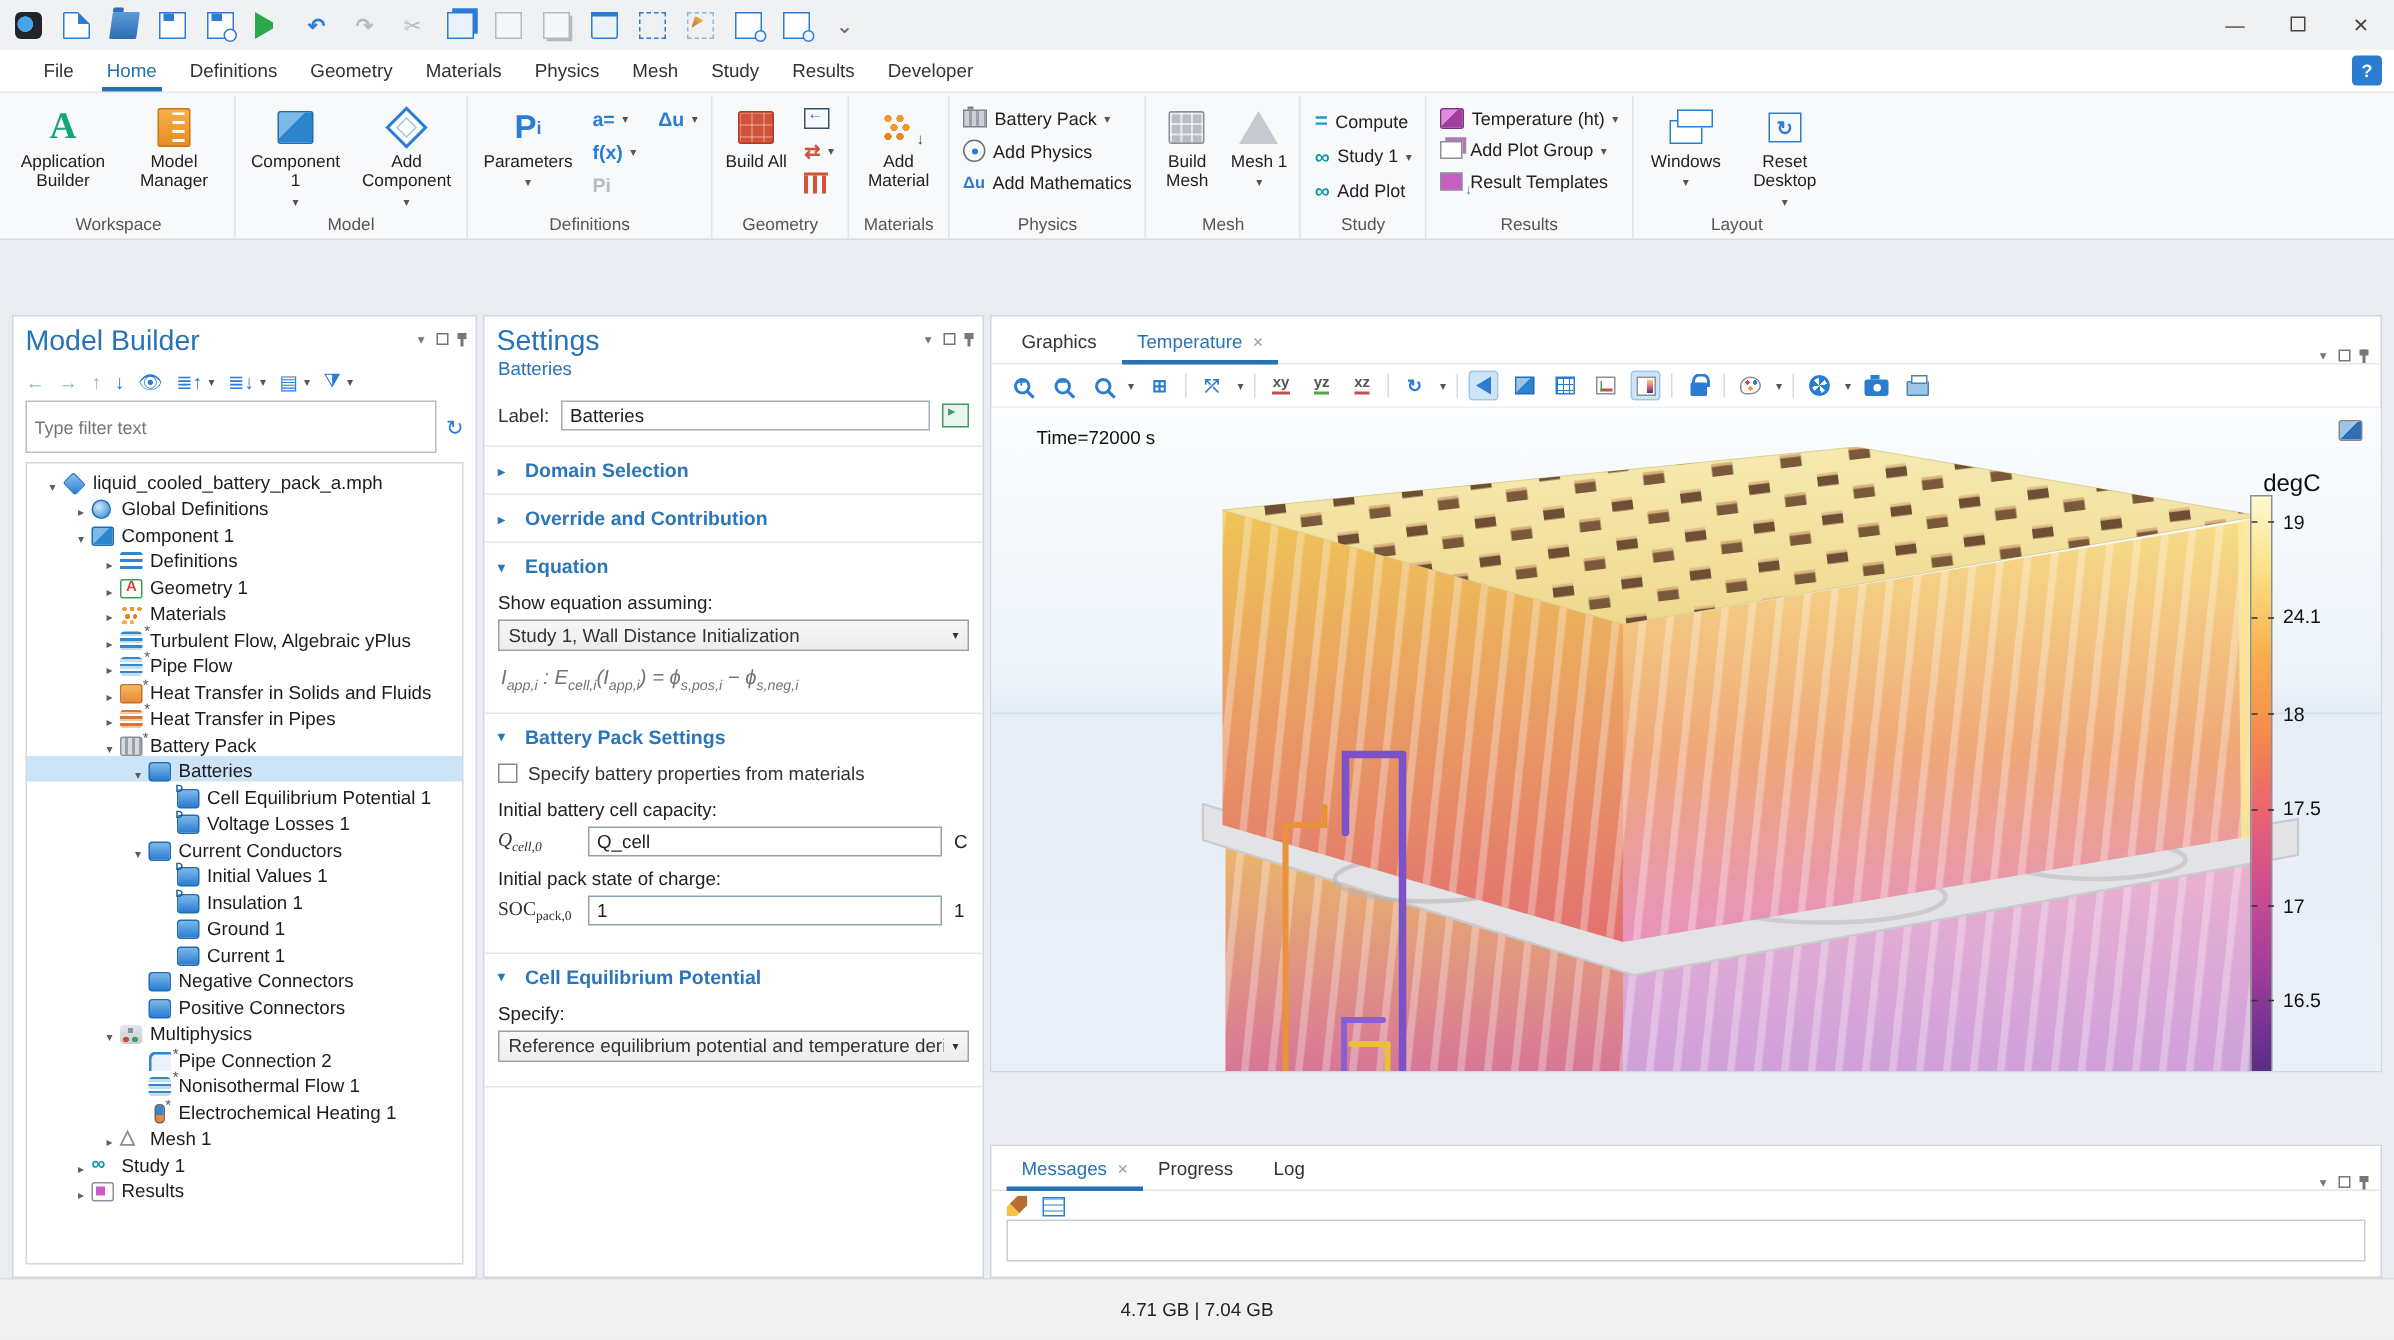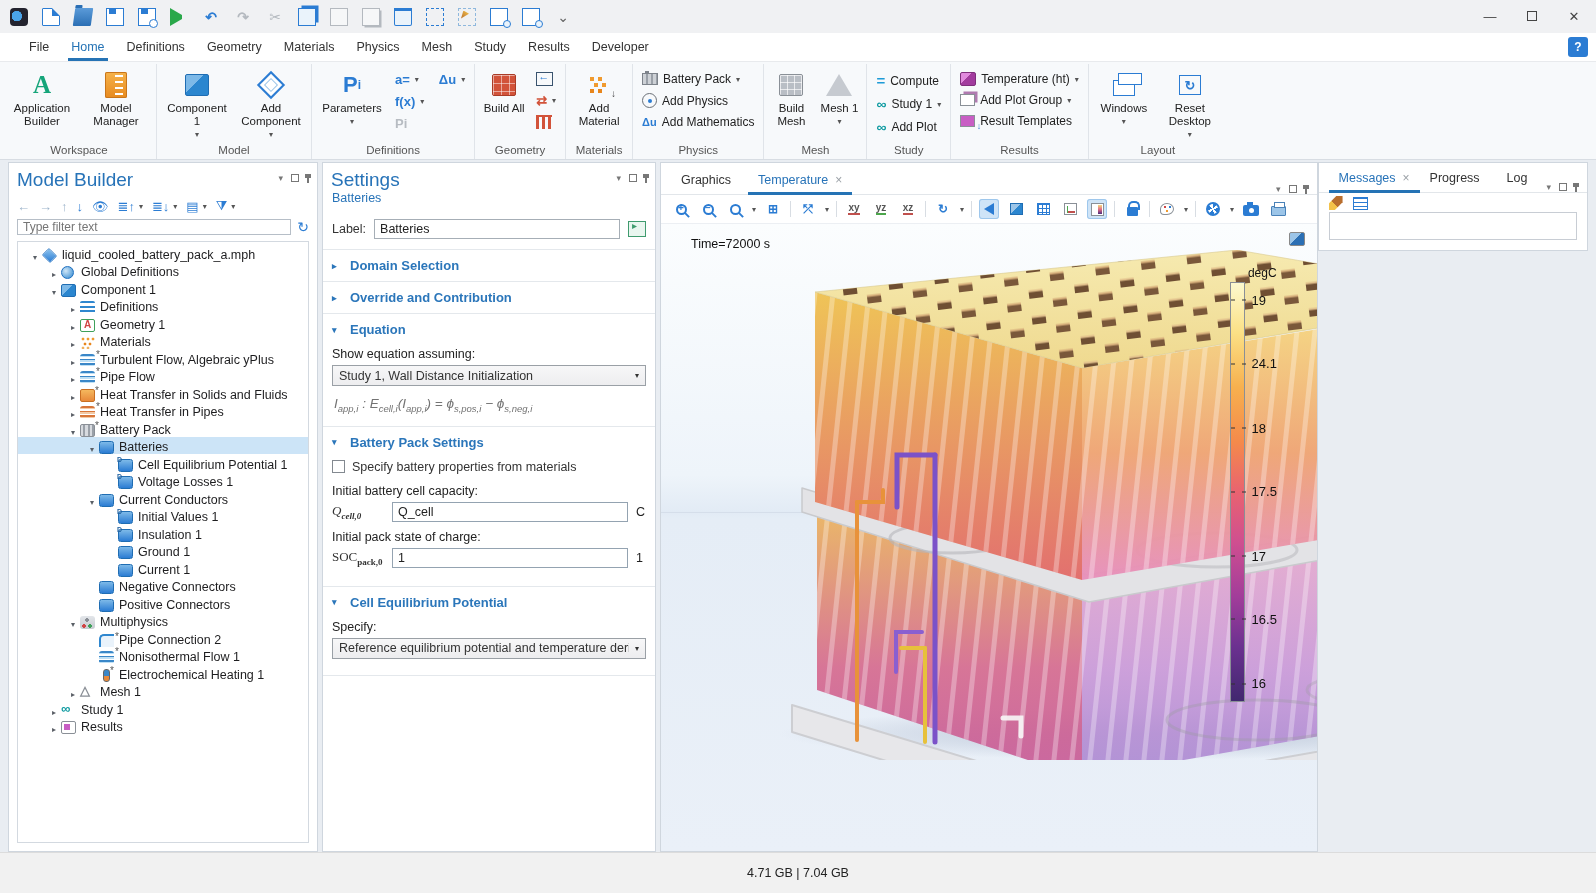--- a/index.html
+++ b/index.html
@@ -84,41 +84,41 @@
   .ri-pcube{ width:16px;height:14px;background:linear-gradient(135deg,#e18add 0 42%,#a23c9e 42%);border:1px solid #7e2f7b;border-radius:2px;}
   .ri-plotgrp{ width:15px;height:12px;border:1.4px solid #8a9097;background:#fff;box-shadow:3px -3px 0 -0.5px #b07ab0;}
   .ri-restpl{ width:15px;height:12px;border:1.4px solid #8a9097;background:#c85ec4;position:relative;}
   .ri-restpl::after{content:"↓";position:absolute;right:-7px;bottom:-5px;font-size:9px;color:#2b7cd3;}
   .ri-windows{ width:22px;height:16px;border:1.8px solid #2b7cd3;background:#fff;position:relative;margin-top:6px;}
   .ri-windows::before{content:"";position:absolute;left:4px;top:-8px;width:22px;height:10px;border:1.8px solid #2b7cd3;background:#fff;}
   .ri-reset{ width:22px;height:20px;border:1.8px solid #2b7cd3;display:flex;align-items:center;justify-content:center;color:#2b7cd3;font-weight:bold;font-size:13px;}
 
   
   #main { height:692px; display:flex; padding:2px 8px 0; gap:4px; background:#e9edf2; }
-  .panel { background:#fff; border:1px solid #cfd6de; display:flex; flex-direction:column; }
+  .panel { background:#fff; border:1px solid #cfd6de; display:flex; flex-direction:column;margin-top:48px; }
   #mb-panel { width:310px; }
   #set-panel { width:334px; }
-  #right-col { flex:1; display:flex; flex-direction:row; gap:0; }
+  #right-col { flex:1; display:flex; flex-direction:column; gap:0; }
   #gfx-panel { flex:1; }
   #msg-panel { height:89px; }
   .phead { display:flex; align-items:flex-start; padding:6px 8px 0; }
   .ptitle { color:#2773b8; font-size:19px; }
   .pctl { margin-left:auto; display:flex; gap:8px; align-items:center; color:#777; padding-top:4px;}
   .pctl .i-chev{ font-size:9px; }
   .pctl .i-max{ width:8px; height:8px; border:1.2px solid #777; display:inline-block;}
   .pctl .i-pin{ width:2px; height:9px; background:#777; display:inline-block; position:relative;}
   .pctl .i-pin::before{content:"";position:absolute;top:0;left:-2px;width:6px;height:4px;background:#777;}
 
   
   #mb-tools { display:flex; align-items:center; gap:9px; padding:7px 8px 5px; font-size:13px; }
   #mb-tools .t { cursor:pointer; }
   .tb-blue{ color:#2b7cd3; } .tb-mut{ color:#9db4cb; }
   .tcaret{ font-size:8px; color:#555; margin-left:-5px;}
   #mb-filter { margin:0 8px; display:flex; align-items:center; gap:6px; }
-  #mb-filter input { flex:1; height:16px; border:1px solid #b6bec7; padding:0 5px; font-size:12px; color:#8a8f96; font-family:inherit;}
+  #mb-filter input { flex:1; height:35px; border:1px solid #b6bec7; padding:0 5px; font-size:12px; color:#8a8f96; font-family:inherit;}
   #mb-filter .refresh { color:#2b7cd3; font-size:14px; cursor:pointer; }
   #mb-tree { flex:1; margin:6px 8px 8px; border:1px solid #d3d9e0; overflow:hidden; padding-top:2px;}
   .trow { display:flex; align-items:flex-end; height:17.5px; cursor:pointer; white-space:nowrap; font-size:12.5px; color:#1d1d1f;}
   .trow.selected { background:#cce4f7; }
   .chev { width:14px; flex:0 0 14px; text-align:center; color:#5a5f66; font-size:8px; }
   .chev.v::before{content:"▾";} .chev.c::before{content:"▸";} .chev.x::before{content:"";}
   .tico { width:15px; height:13px; flex:0 0 15px; margin-right:5px; position:relative; border-radius:2px;}
   .tico.star::after{ content:"*"; position:absolute; top:-5px; right:-5px; font-size:10px; color:#555;}
   .tico.d::before{ content:"D"; position:absolute; top:-4px; left:-2px; font-size:7px; font-weight:bold; color:#1f5f9e; background:transparent;}
   .ic-model-root{ background:linear-gradient(135deg,#8ec4ef,#2b7cd3); transform:rotate(45deg) scale(.78); border:1px solid #1d6fc0;}
@@ -156,21 +156,21 @@
   .fldlabel { margin:2px 0 4px; color:#222; }
   .combo { height:21px; background:linear-gradient(#f7f7f8,#ededef); border:1px solid #9aa0a6; display:flex; align-items:center; padding:0 6px; gap:6px; cursor:pointer; margin-bottom:6px;}
   .combo .val { flex:1; white-space:nowrap; overflow:hidden; }
   .combo .caret{ color:#333; }
   .eqline { font-family:Liberation Sans, sans-serif; font-style:italic; font-size:13.5px; padding:4px 2px 2px; color:#737373;}
   .eqline sub { font-size:9.5px; }
   .chkrow { display:flex; align-items:center; gap:7px; padding:2px 0 8px; }
   .chk { width:13px; height:13px; border:1px solid #838990; background:#fff; }
   .fieldrow { display:flex; align-items:center; gap:8px; margin:3px 0 8px;}
   .fsym { width:52px; font-family:"Liberation Serif", serif; font-style:italic; font-size:13px; }
-  .fsym sub{ font-size:9px;font-weight:bold; }
+  .fsym sub{ font-size:9px; }
   .fsym.roman { font-style:normal; }
   .fieldrow input { flex:1; height:20px; border:1px solid #94a3b1; padding:0 5px; font-size:12.5px; font-family:inherit; color:#222;}
   .funit { width:10px; color:#222; }
 
   
   .tabbar { display:flex; align-items:flex-end; padding:4px 10px 0; gap:2px; position:relative; }
   .gtab { padding:6px 10px 7px; font-size:12.5px; color:#333; cursor:pointer; position:relative; display:flex; gap:7px; align-items:center;}
   .gtab.active { color:#2773b8; }
   .gtab.active::after{ content:""; position:absolute; left:0; right:0; bottom:-1px; height:3px; background:#2573b5;}
   .gtab .x { color:#9aa0a6; font-size:12px; }
@@ -201,21 +201,21 @@
   .gt-camera::after{content:"";position:absolute;left:5.5px;top:2.5px;width:5px;height:5px;border-radius:50%;background:#fff;}
   .gt-print{ width:15px;height:10px;background:#9cc5e8;border:1.4px solid #4a82b8;border-radius:1px;position:relative;margin-top:4px;}
   .gt-print::before{content:"";position:absolute;left:2px;top:-5px;width:9px;height:4px;background:#fff;border:1.3px solid #4a82b8;}
   .axes3{ font-size:12px; }
 
   #canvas { position:relative; flex:1; background:linear-gradient(#fbfdfe 0%, #eef4fa 40%, #e2ebf5 46%, #e5edf6 47%, #eaf0f8 100%); overflow:hidden; border-top:1px solid #eceff3;}
   #horizon { position:absolute; left:0; right:0; top:46%; height:1px; background:#d5deea; }
   .anno { position:absolute; font-size:12.5px; color:#111; }
   #anno-time { left:30px; top:13px; }
   #anno-surface { left:0; right:0; top:13px; text-align:center; }
-  #anno-unit { right:40px; top:42px; font-size:12px;text-align:right; }
+  #anno-unit { right:40px; top:42px; font-size:16px;text-align:right; }
   #plot-corner { position:absolute; right:12px; top:8px; width:16px; height:14px; background:linear-gradient(135deg,#9cc5e8 0 45%,#2b6fb4 45%); border:1px solid #888; border-radius:2px; cursor:pointer;}
   #colorbar { position:absolute; right:72px; top:58px; width:15px; height:420px; border:1px solid #808archa0; }
   #colorbar { border:1px solid #8a8f96; background:linear-gradient(#fdf9cf 0%, #fbe085 12%, #f7b04e 25%, #f58a4b 38%, #e96370 50%, #cf4f90 62%, #a23d9a 75%, #6b3190 87%, #41286f 100%); }
   .cbtick { position:absolute; left:100%; margin-left:8px; transform:translateY(-50%); font-size:13px; color:#111; }
   .cbtick::before { content:""; position:absolute; left:-10px; top:50%; width:4px; height:1px; background:#333; }
   .cbtick::after { content:""; position:absolute; left:-21px; top:50%; width:4px; height:1px; background:#333; }
   #scene { position:absolute; left:36px; top:26px; }
 
   
   #msg-tools { display:flex; gap:10px; padding:3px 10px 2px; align-items:center;}

